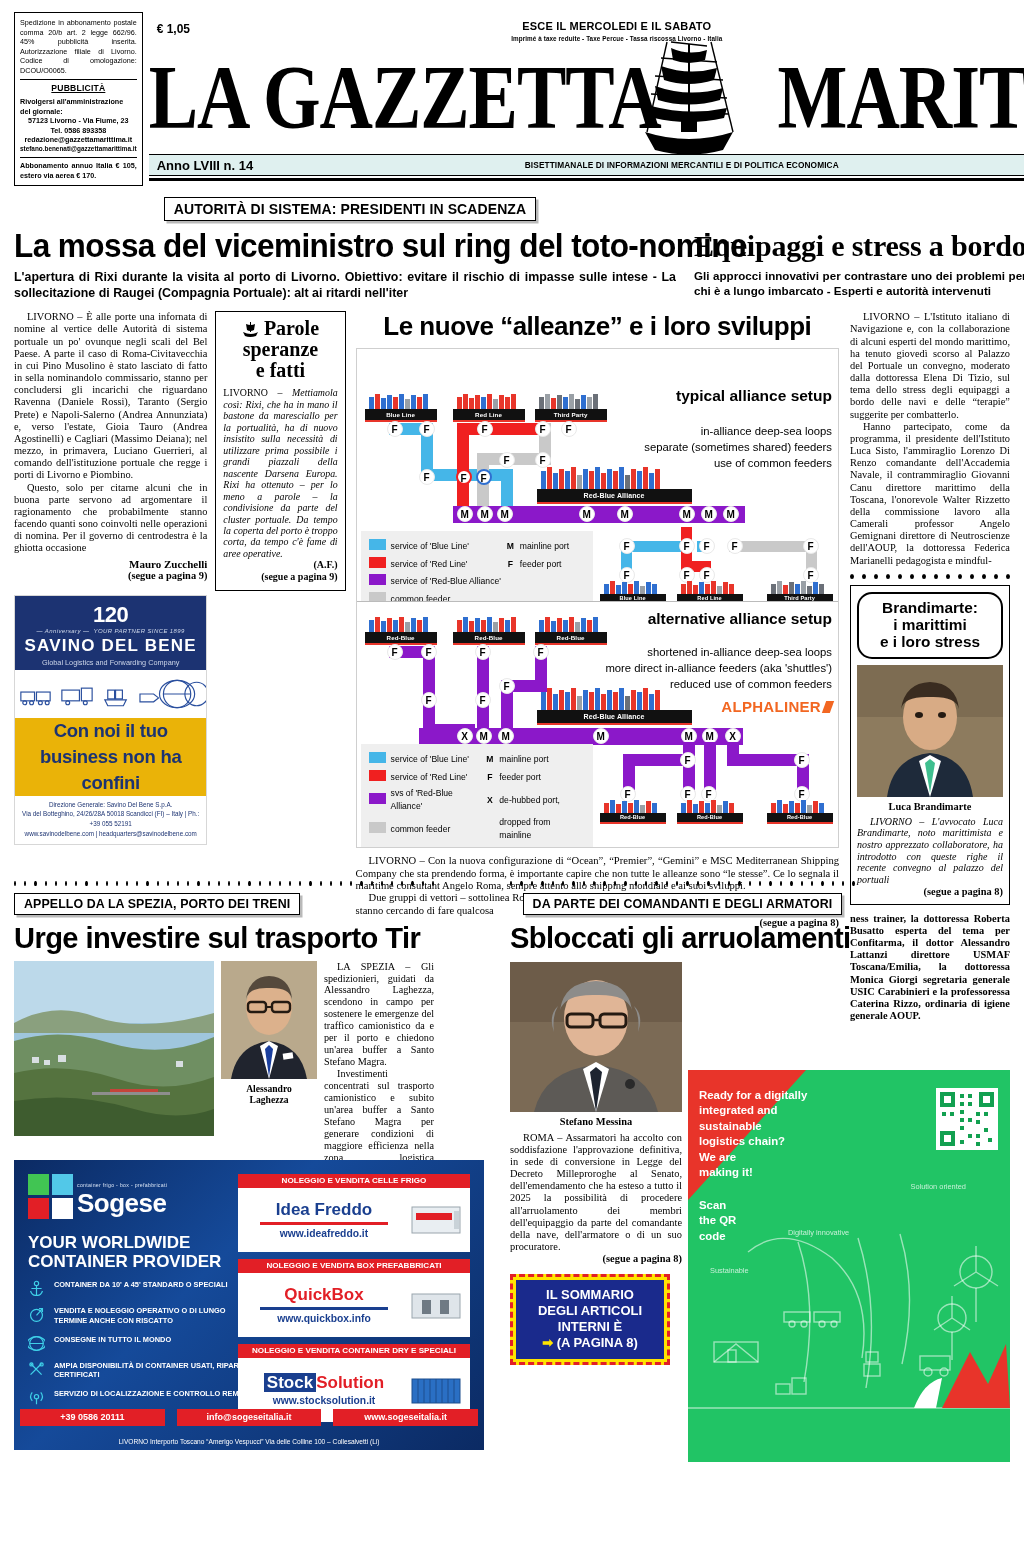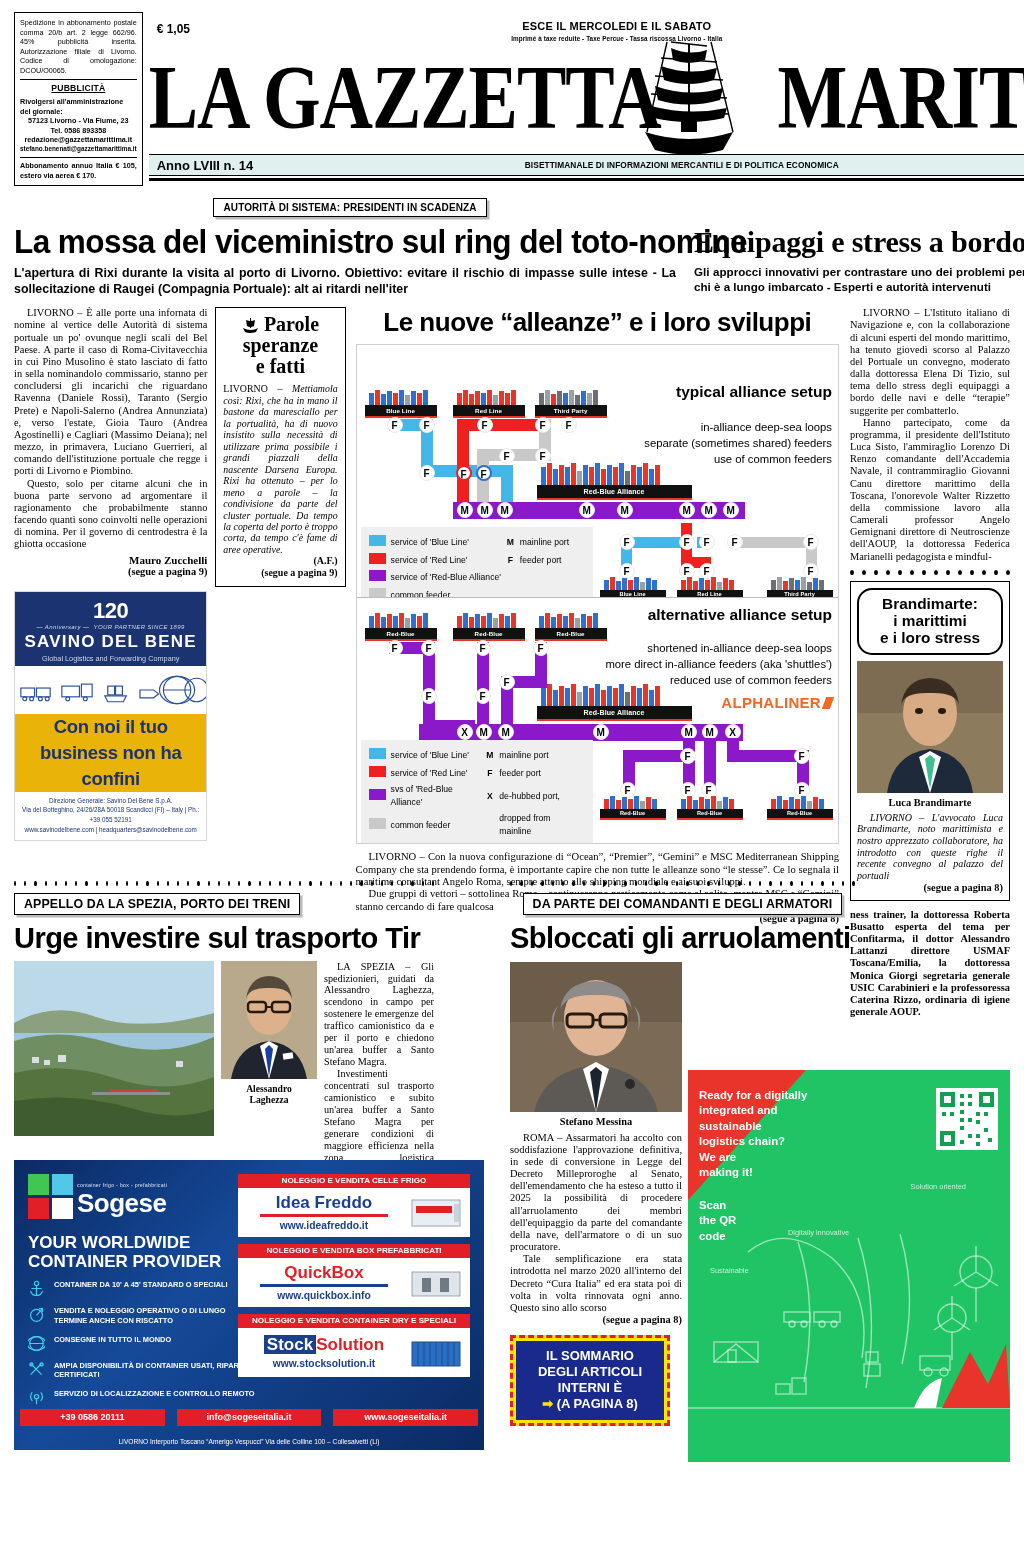--- a/index.html
+++ b/index.html
@@ -45,21 +45,21 @@
   }
   .mast-bar .anno { font-weight:bold; font-size:13px; width:200px;}
   .mast-bar .mid { flex:1; text-align:center; font-weight:bold; font-size:8.3px; letter-spacing:.1px;}
   .mast-bar .date { font-weight:bold; font-size:13.5px; width:210px; text-align:right;}
   .mast-thick { border-top:3px solid #000; margin-top:2px; }
 
   
   .kicker {
     display:inline-block; border:1.5px solid #000; background:#fff;
     padding:3px 9px 3px; font-family:"Liberation Sans", sans-serif;
-    font-weight:bold; font-size:10px; letter-spacing:.1px;
+    font-weight:bold; font-size:14px; letter-spacing:.1px;
     box-shadow:2.5px 2.5px 0 #b9b9b9;
   }
   .kicker.small { font-size:11.6px; padding:3px 7px;}
   .banner-row { display:flex; margin-top:11px; }
   .banner-left { width:672px; text-align:center;}
   .banner-right { flex:1; text-align:center;}
 
   .head-row { display:flex; margin-top:9px; }
   .head-left { width:672px; padding-right:10px;}
   .head-right { flex:1; padding-left:8px; border-left:0;}
@@ -180,21 +180,21 @@
   .sog-name { font-family:"Liberation Sans", sans-serif; font-weight:bold; font-size:26px; letter-spacing:-0.5px; margin-top:14px;}
   .sog-tag { font-family:"Liberation Sans", sans-serif; font-size:5.2px; color:#d8e4f5; letter-spacing:.3px; margin-top:16px;}
   .sog-h { font-family:"Liberation Sans", sans-serif; font-weight:bold; font-size:17px; line-height:1.12; margin-top:14px;}
   .sog-item { display:flex; gap:9px; margin-top:9px; align-items:flex-start;}
   .sog-ico { width:17px; height:17px; flex:0 0 17px; color:#3fd0e8;}
   .sog-txt { font-family:"Liberation Sans", sans-serif; font-weight:bold; font-size:7.4px; line-height:1.32;}
   .sog-right { position:absolute; right:14px; top:14px; width:232px;}
   .sog-card { background:#fff; margin-bottom:7px; }
   .sog-card-h { background:#e21f26; color:#fff; text-align:center;
     font-family:"Liberation Sans", sans-serif; font-weight:bold; font-size:8.1px; line-height:14px;}
-  .sog-card-b { display:flex; align-items:center; padding:5px 6px; gap:6px; height:49px;}
+  .sog-card-b { display:flex; align-items:center; padding:5px 6px; gap:6px; height:64px;}
   .sog-brand { flex:1; text-align:center;}
   .sog-brand .bn { font-family:"Liberation Sans", sans-serif; font-weight:bold; font-size:17px; line-height:1.1;}
   .sog-brand .url { font-family:"Liberation Sans", sans-serif; font-weight:bold; font-size:10.3px; color:#1a3f8f; margin-top:3px;}
   .sog-ctr { width:54px; height:38px; flex:0 0 54px;}
   .sog-foot { position:absolute; left:0; right:0; bottom:24px; display:flex;}
   .sog-fb { flex:1; margin:0 6px; background:#e21f26; color:#fff; text-align:center;
     font-family:"Liberation Sans", sans-serif; font-weight:bold; font-size:9px; line-height:17px;}
   .sog-addr { position:absolute; left:0; right:0; bottom:5px; text-align:center; color:#fff;
     font-family:"Liberation Sans", sans-serif; font-size:6.6px;}
 
@@ -1123,21 +1123,20 @@
         <path d="M24 150 q10 -42 62 -47 q52 5 62 47 z" fill="#5d5a56"></path>
         <path d="M86 100 l-13 7 l13 43 l13 -43 z" fill="#fff"></path>
         <path d="M86 105 l-6 5 l6 40 l6 -40 z" fill="#1d2430"></path>
         <circle cx="120" cy="122" r="5" fill="#2a2a2a"></circle>
       </svg>
       <div class="cap-name">Stefano Messina</div>
     </div>
 
     <div class="body-text" style="width:172px;margin-top:5px;font-size:10.4px">
       <p>ROMA – Assarmatori ha accolto con soddisfazione l'approvazione definitiva, in sede di conversione in Legge del Decreto Milleproroghe al Senato, dell'emendamento che ha esteso a tutto il 2025 la possibilità di procedere all'arruolamento dei membri dell'equipaggio da parte del comandante della nave, dell'armatore o di un suo procuratore.</p>
-      <p>Tale semplificazione era stata introdotta nel marzo 2020 all'interno del Decreto “Cura Italia” ed era stata poi di volta in volta rinnovata ogni anno. Questo sino allo scorso</p>
       <div class="segue">(segue a pagina 8)</div>
     </div>
 
     <div class="sommario" style="width:160px;margin-top:9px">
       <div class="sommario-in">
         <div>IL SOMMARIO</div>
         <div>DEGLI ARTICOLI</div>
         <div>INTERNI È</div>
         <div><span style="color:#ffe400">➡</span> <span>(A PAGINA 8)</span></div>
       </div>

